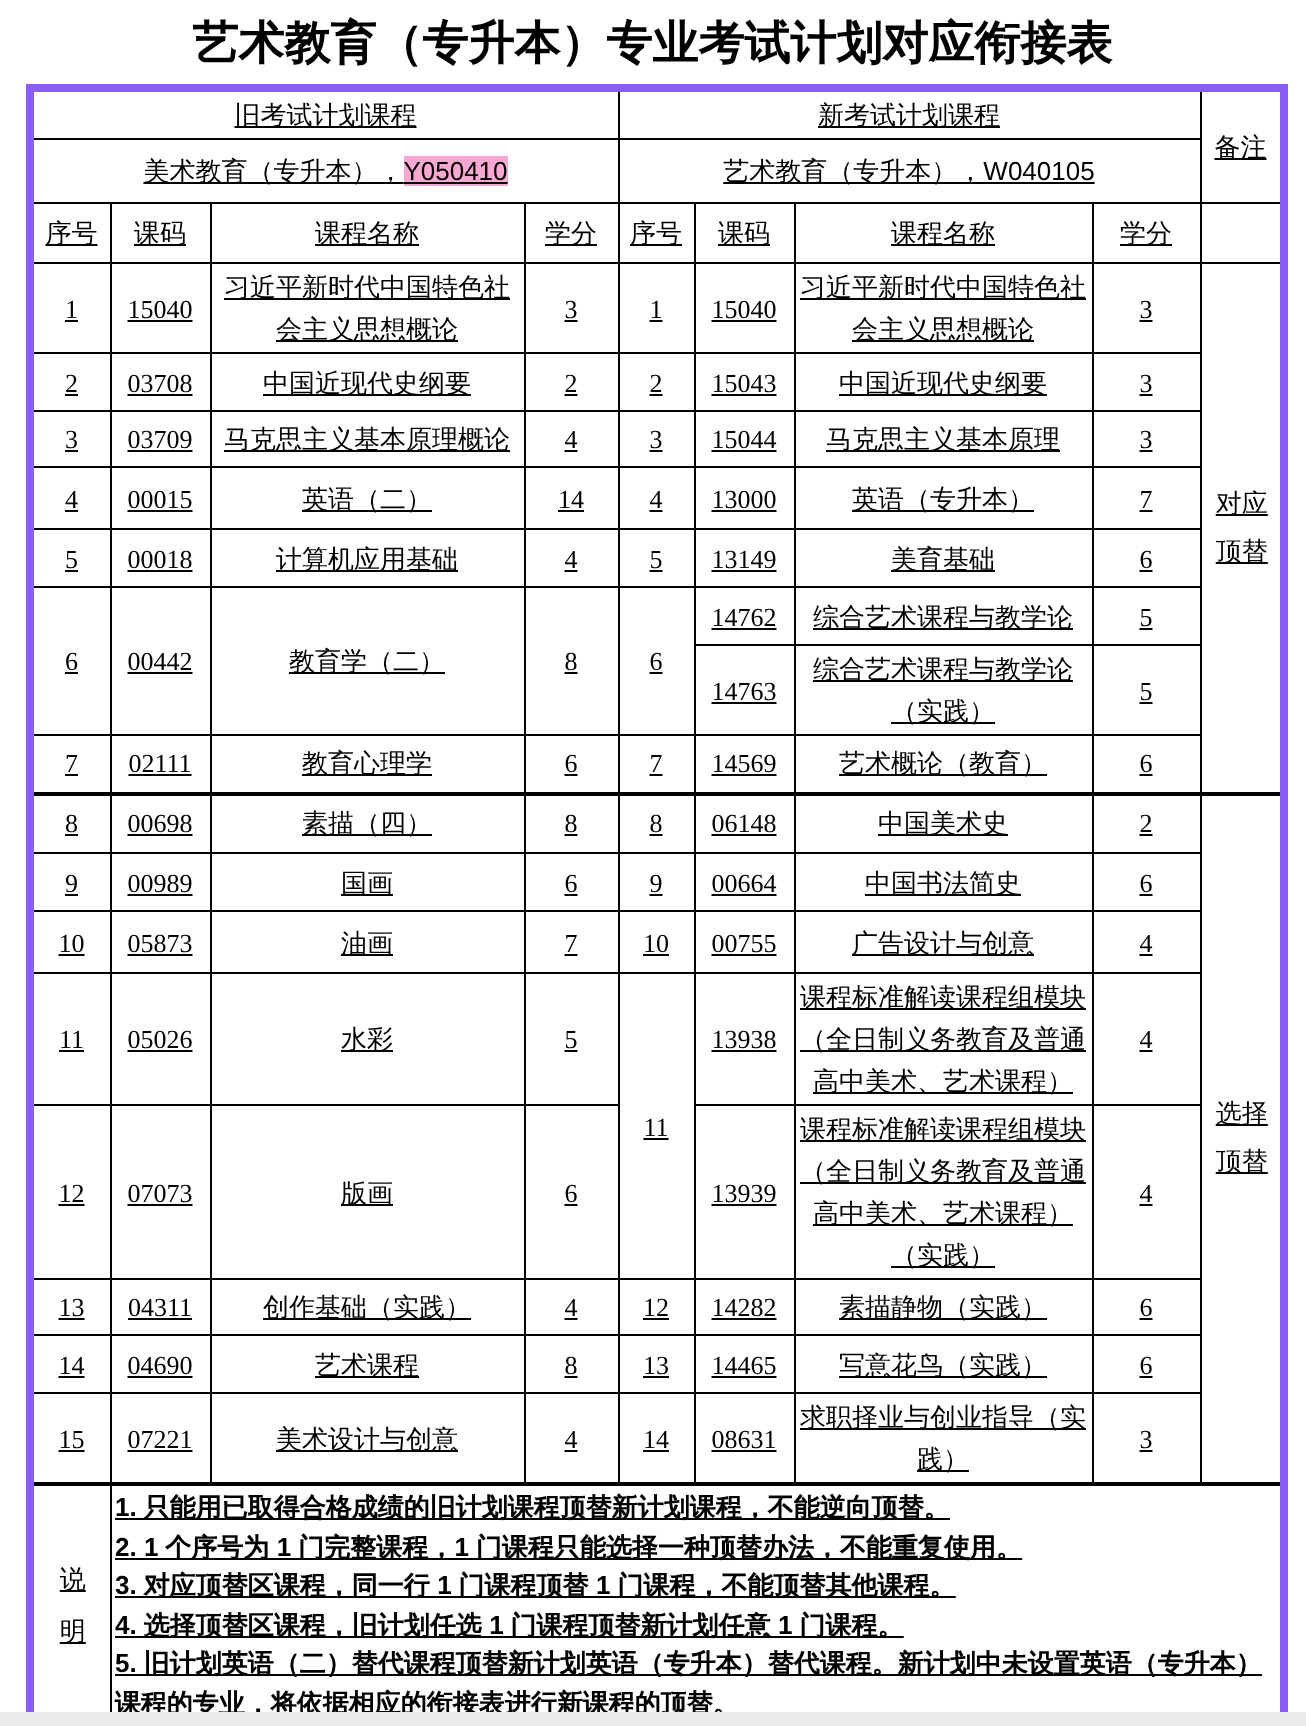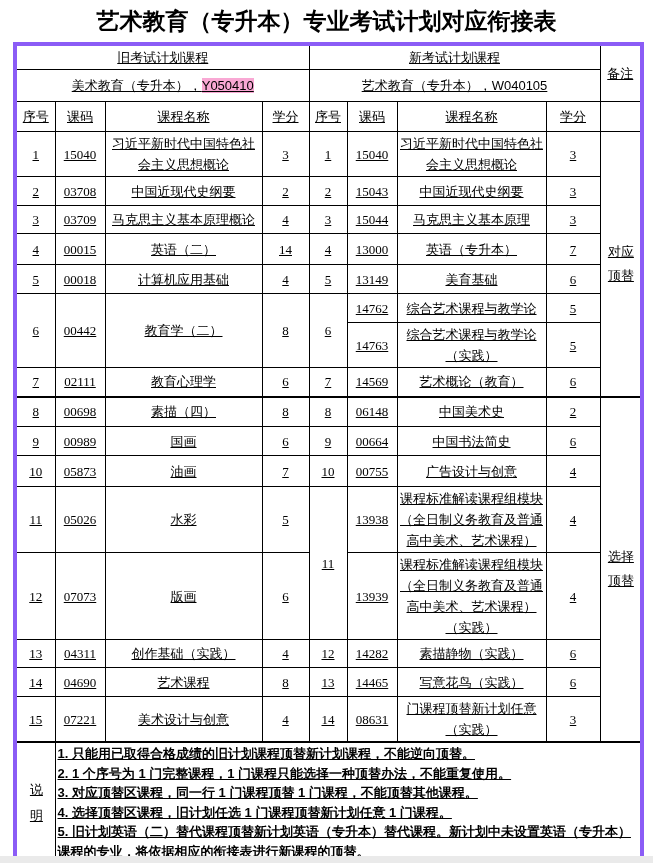--- a/index.html
+++ b/index.html
@@ -229,21 +229,21 @@
     <td class="name">写意花鸟（实践）</td>
     <td>6</td>
   </tr>
   <tr style="height:37px">
     <td>15</td>
     <td>07221</td>
     <td class="name">美术设计与创意</td>
     <td>4</td>
     <td>14</td>
     <td>08631</td>
-    <td class="name">门课程顶替新计划任意（实践）</td>
+    <td class="name">求职择业与创业指导（实践）</td>
     <td>3</td>
   </tr>
 
   <tr class="thick" style="height:121px">
     <td>
           <div class="vlabel1">说明</div>
         </td>
     <td colspan="8" class="notes-cell">
       <div class="note-line">1. 只能用已取得合格成绩的旧计划课程顶替新计划课程，不能逆向顶替。</div>
       <div class="note-line">2. 1 个序号为 1 门完整课程，1 门课程只能选择一种顶替办法，不能重复使用。</div>

